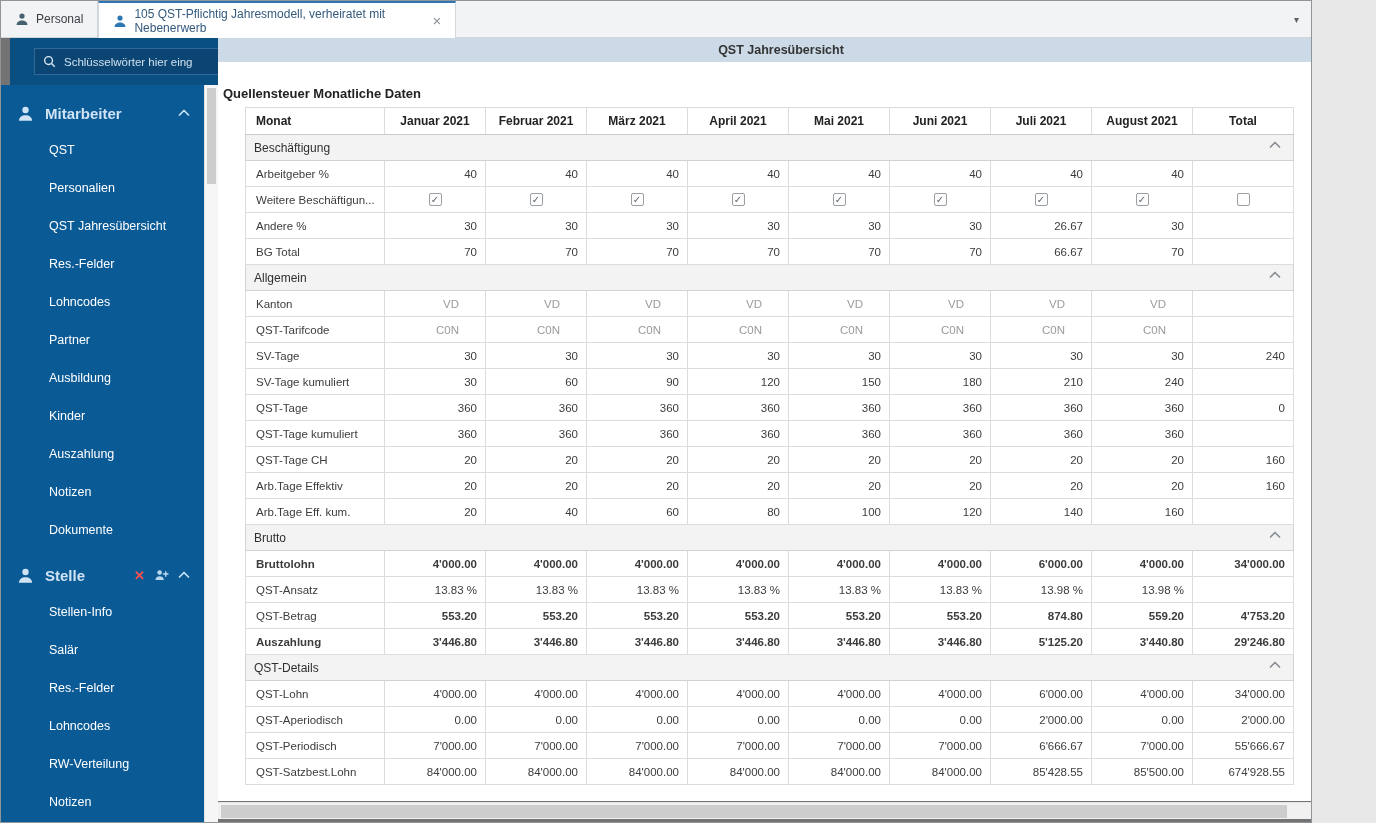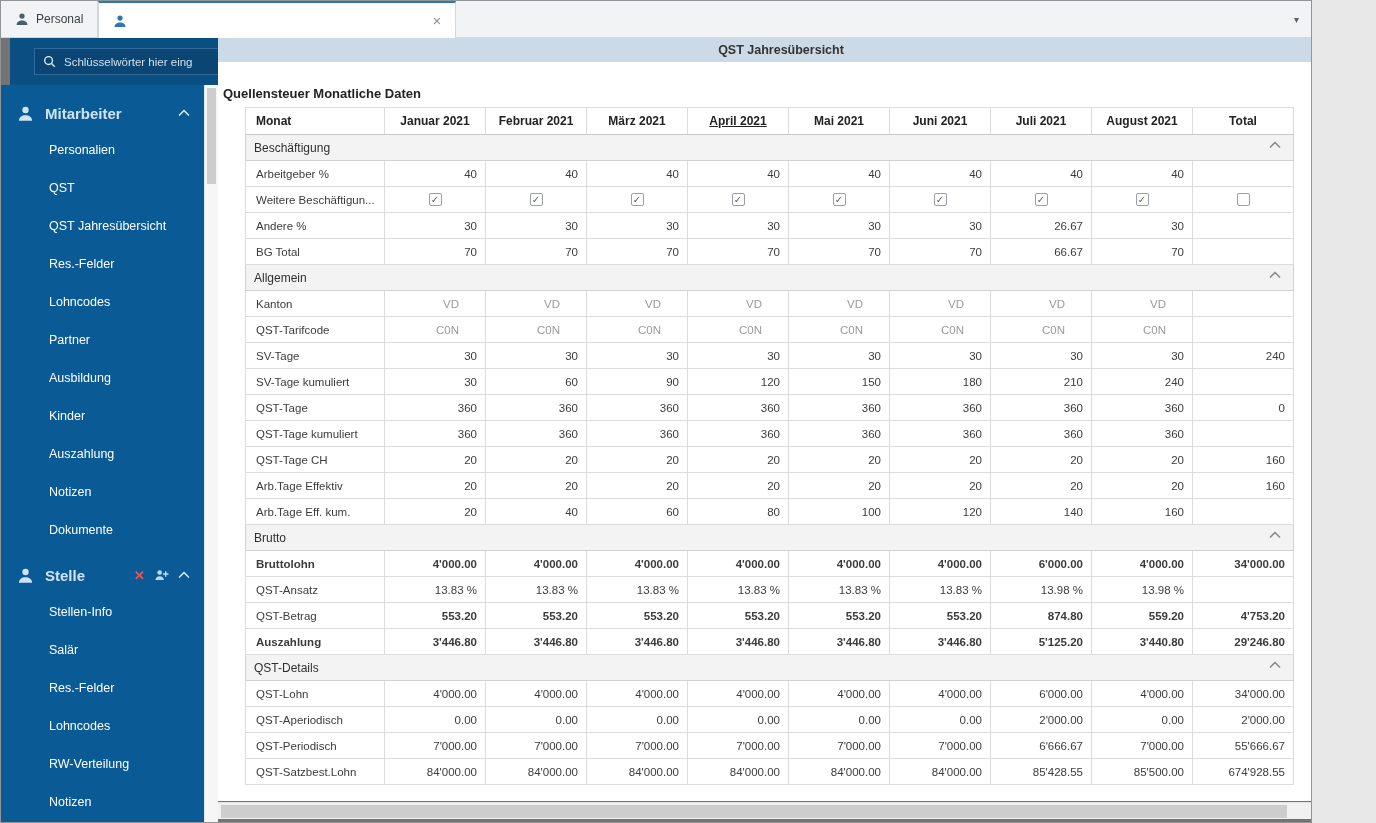--- a/index.html
+++ b/index.html
@@ -80,20 +80,21 @@
         </span>
       <span>Personal</span>
     </div>
     <div class="tab active">
       <span class="ticon">
           <svg width="14" height="14" viewBox="0 0 16 16">
             <circle cx="8" cy="4.7" r="3" fill="#2e77b4"></circle>
             <path d="M1.8 14.8c0-3.4 2.8-5.2 6.2-5.2s6.2 1.8 6.2 5.2z" fill="#2e77b4"></path>
           </svg>
         </span>
+      <span>105 QST-Pflichtig Jahresmodell, verheiratet mit Nebenerwerb</span>
       <span class="close">×</span>
     </div>
     <span class="caret">▾</span>
   </div>
 
   <div class="side-top">
     <div class="burger">
         <div></div>
         <div></div>
         <div></div>
@@ -113,22 +114,22 @@
           <circle cx="8" cy="4.7" r="3" fill="#cfe3f5"></circle>
           <path d="M1.8 14.8c0-3.4 2.8-5.2 6.2-5.2s6.2 1.8 6.2 5.2z" fill="#cfe3f5"></path>
         </svg>
         <span class="sec-label">Mitarbeiter</span>
         <span class="sec-icons">
           <svg width="12" height="8" viewBox="0 0 12 8">
             <polyline points="1.5,6 6,1.5 10.5,6" fill="none" stroke="#cfe3f5" stroke-width="1.7" stroke-linecap="round" stroke-linejoin="round"></polyline>
           </svg>
         </span>
       </div>
+      <div class="nav-item">QST</div>
       <div class="nav-item">Personalien</div>
-      <div class="nav-item">QST</div>
       <div class="nav-item">QST Jahresübersicht</div>
       <div class="nav-item">Res.-Felder</div>
       <div class="nav-item">Lohncodes</div>
       <div class="nav-item">Partner</div>
       <div class="nav-item">Ausbildung</div>
       <div class="nav-item">Kinder</div>
       <div class="nav-item">Auszahlung</div>
       <div class="nav-item">Notizen</div>
       <div class="nav-item">Dokumente</div>
       <div class="nav-sec" style="margin-top: 8px;">
@@ -172,21 +173,21 @@
 
   <div class="content">
     <div class="content-title">Quellensteuer Monatliche Daten</div>
     <table class="grid">
         <tbody>
           <tr class="head">
             <th class="monat" style="width: 139px;">Monat</th>
             <th style="width: 101px;">Januar 2021</th>
             <th style="width: 101px;">Februar 2021</th>
             <th style="width: 101px;">März 2021</th>
-            <th style="width: 101px; text-decoration: underline;">April 2021</th>
+            <th style="width: 101px;">April 2021</th>
             <th style="width: 101px;">Mai 2021</th>
             <th style="width: 101px;">Juni 2021</th>
             <th style="width: 101px;">Juli 2021</th>
             <th style="width: 101px;">August 2021</th>
             <th style="width: 101px;">Total</th>
           </tr>
           <tr class="section">
             <td colspan="10">
               <div class="sec-inner">
                 <span>Beschäftigung</span>

